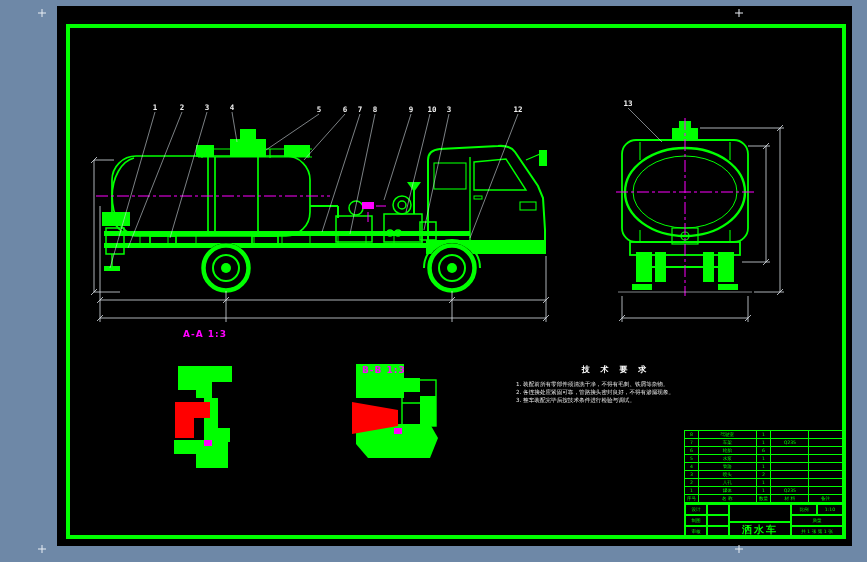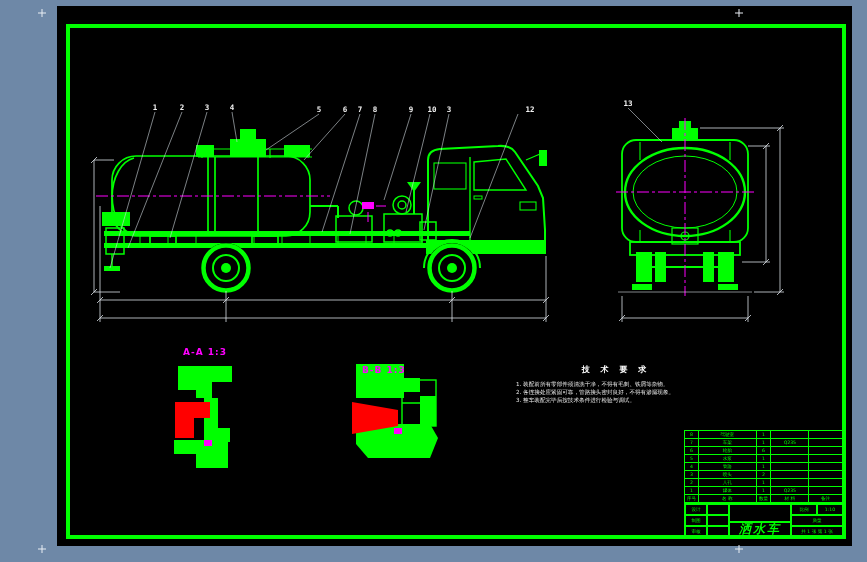--- a/index.html
+++ b/index.html
@@ -25,21 +25,21 @@
   .bom-row { display:flex; height:8px; border-bottom:0.6px solid var(--green,#00ff00); }
   .bom-cell { border-right:0.6px solid var(--green,#00ff00); font-size:4.6px; line-height:7.6px;
               text-align:center; overflow:hidden; white-space:nowrap; color:var(--green,#00ff00); }
   .bc-no{width:14px}.bc-name{width:58px}.bc-qty{width:15px}.bc-mat{width:38px}.bc-note{width:33px;border-right:none}
   #tb-bottom { position:absolute; left:0; top:72px; width:100%; height:33px;
                border-top:0.9px solid var(--green,#00ff00); }
   .tb-cell { position:absolute; border:0.6px solid var(--green,#00ff00); font-size:4.6px;
              display:flex; align-items:center; justify-content:center; overflow:hidden;
              white-space:nowrap; color:var(--green,#00ff00); }
   .tb-black { background:#000; }
-  .tb-name { font-size:12px; font-weight:700; letter-spacing:2px;font-style:italic; }
+  .tb-name { font-size:10px; font-weight:700; letter-spacing:2px; }
 </style>
 </head>
 <body>
 
 <div id="stage">
 
   <svg width="867" height="562">
 
     <rect x="57" y="6" width="795" height="540" fill="#000000"></rect>
 
@@ -258,24 +258,24 @@
   <span class="callout" style="left:182px;top:112px">2</span>
   <span class="callout" style="left:207px;top:112px">3</span>
   <span class="callout" style="left:232px;top:112px">4</span>
   <span class="callout" style="left:319px;top:114px">5</span>
   <span class="callout" style="left:345px;top:114px">6</span>
   <span class="callout" style="left:360px;top:114px">7</span>
   <span class="callout" style="left:375px;top:114px">8</span>
   <span class="callout" style="left:411px;top:114px">9</span>
   <span class="callout" style="left:432px;top:114px">10</span>
   <span class="callout" style="left:449px;top:114px">3</span>
-  <span class="callout" style="left:530px;top:114px">12</span>
+  <span class="callout" style="left:518px;top:114px">12</span>
   <span class="callout" style="left:628px;top:108px">13</span>
 
-  <div class="section-label" style="left:183px;top:347px">A-A 1:3</div>
+  <div class="section-label" style="left:183px;top:329px">A-A 1:3</div>
   <div class="section-label" style="left:362px;top:365px">B-B 1:3</div>
 
   <div id="tech">
     <div class="tech-title">技 术 要 求</div>
     <div class="tech-note">1. 装配前所有零部件须清洗干净，不得有毛刺、铁屑等杂物。</div>
     <div class="tech-note">2. 各连接处应紧固可靠，管路接头密封良好，不得有渗漏现象。</div>
     <div class="tech-note">3. 整车装配完毕后按技术条件进行检验与调试。</div>
   </div>
 
   <div id="tblock">

